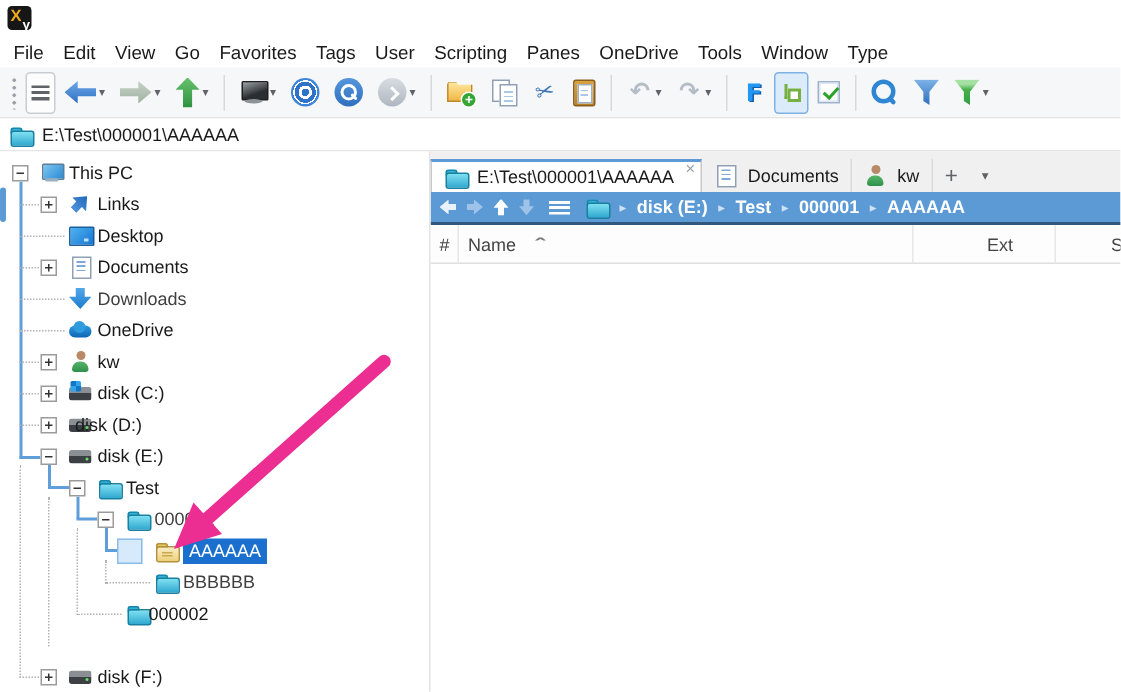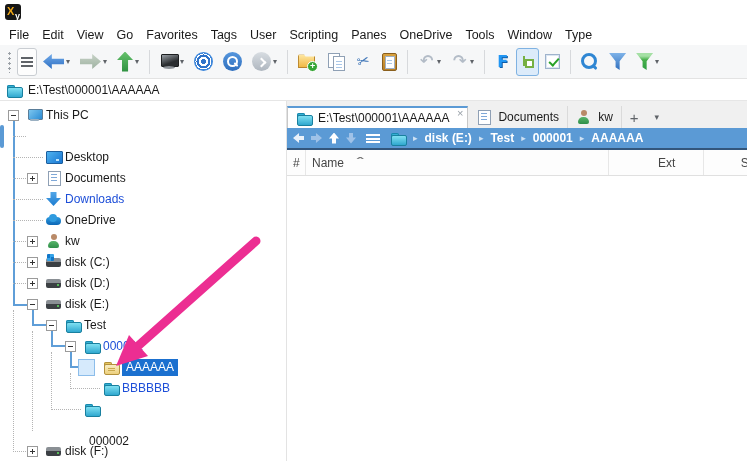--- a/index.html
+++ b/index.html
@@ -55,21 +55,21 @@
   .t-magnifier-blue::after { content:""; position:absolute; left:12px; top:11px; width:3px; height:6px; background:#2f86d3; border-radius:2px; transform:rotate(-45deg); }
   .t-funnel-blue,.t-funnel-green { width:17px; height:17px; clip-path:polygon(0 0,100% 0,62% 48%,62% 100%,38% 84%,38% 48%); }
   .t-funnel-blue  { background:linear-gradient(#7fb3e8,#2f6fbe); }
   .t-funnel-green { background:linear-gradient(#a5e0a5 0 18%,#47b04b 40%,#2f9e43); }
   .addressbar { height:22px; display:flex; align-items:center; gap:6px; padding-left:6px; background:#fff; border-bottom:1px solid #e6e6e6; }
   .addr-text { font-size:12px; }
   .main { position:relative; height:380px; display:flex; }
   .tree-pane { position:relative; width:287px; height:100%; border-right:1px solid #e3e3e3; background:#fff; overflow:hidden; }
   .tree-row { position:absolute; left:0; right:0; height:21px; }
   .tree-label { position:absolute; top:3px; font-size:12px; line-height:15px; white-space:nowrap; color:#1a1a1a; }
-  .tree-label.green { color:#1d4ed8; }
+  .tree-label.green { color:#404040; }
   .tree-label.sel { background:#1b70cf; color:#fff; padding:1px 4px; top:2px; }
   .exp { position:absolute; top:5px; width:11px; height:11px; background:#fff; border:1px solid #9b9b9b; }
   .exp::before { content:""; position:absolute; left:2px; top:4px; width:5px; height:1px; background:#333; }
   .exp.plus::after { content:""; position:absolute; left:4px; top:2px; width:1px; height:5px; background:#333; }
   .exp-hover { position:absolute; top:2px; width:17px; height:17px; background:#d6eafc; border:1px solid #8cbdea; }
   .tg { position:absolute; }
   .tg-b { background:#5f9ed8; }
   .tg-dv { border-left:1px dotted #b4b4b4; }
   .tg-dh { border-top:1px dotted #b4b4b4; }
   .edge-bar { position:absolute; left:0; width:4px; border-radius:2px; background:#5b9ad5; }
@@ -249,20 +249,25 @@
     <div class="tg tg-dh" style="left:13px;top:161px;width:13px;"></div>
     <div class="tg tg-dh" style="left:13px;top:182px;width:13px;"></div>
     <div class="tg tg-dh" style="left:13px;top:350px;width:13px;"></div>
     <div class="tg tg-dh" style="left:70px;top:287px;width:30px;"></div>
     <div class="tg tg-dh" style="left:51px;top:308px;width:30px;"></div>
   <div class="tree-row" style="top: 4px;">
         <div class="exp" style="left: 8px;"></div>
         <span class="tico i-computer" style="left: 27px;"></span>
         <span class="tree-label" style="left: 46px;">This PC</span>
       </div>
+      <div class="tree-row" style="top: 25px;">
+        <div class="exp plus" style="left: 27px;"></div>
+        <span class="tico i-link-arrow" style="left: 46px;"></span>
+        <span class="tree-label" style="left: 65px;">Links</span>
+      </div>
       <div class="tree-row" style="top: 46px;">
         <span class="tico i-desktop" style="left: 46px;"></span>
         <span class="tree-label" style="left: 65px; text-align: center;">Desktop</span>
       </div>
       <div class="tree-row" style="top: 67px;">
         <div class="exp plus" style="left: 27px;"></div>
         <span class="tico i-document" style="left: 46px;"></span>
         <span class="tree-label" style="left: 65px;">Documents</span>
       </div>
       <div class="tree-row" style="top: 88px;">
@@ -279,21 +284,21 @@
         <span class="tree-label" style="left: 65px;">kw</span>
       </div>
       <div class="tree-row" style="top: 151px;">
         <div class="exp plus" style="left: 27px;"></div>
         <span class="tico i-drive-windows" style="left: 46px;"></span>
         <span class="tree-label" style="left: 65px;">disk (C:)</span>
       </div>
       <div class="tree-row" style="top: 172px;">
         <div class="exp plus" style="left: 27px;"></div>
         <span class="tico i-drive" style="left: 46px;"></span>
-        <span class="tree-label" style="left: 65px;">disk (D:)</span>
+        <span class="tree-label" style="left: 50px;">disk (D:)</span>
       </div>
       <div class="tree-row" style="top: 193px;">
         <div class="exp" style="left: 27px;"></div>
         <span class="tico i-drive" style="left: 46px;"></span>
         <span class="tree-label" style="left: 65px;">disk (E:)</span>
       </div>
       <div class="tree-row" style="top: 214px;">
         <div class="exp" style="left: 46px;"></div>
         <span class="tico i-folder" style="left: 65px;"></span>
         <span class="tree-label" style="left: 84px;">Test</span>
@@ -307,21 +312,21 @@
         <div class="exp-hover" style="left: 78px;"></div>
         <span class="tico i-folder-yellow" style="left: 103px;"></span>
         <span class="tree-label sel" style="left: 122px;">AAAAAA</span>
       </div>
       <div class="tree-row" style="top: 277px;">
         <span class="tico i-folder" style="left: 103px;"></span>
         <span class="tree-label green" style="left: 122px;">BBBBBB</span>
       </div>
       <div class="tree-row" style="top: 298px;">
         <span class="tico i-folder" style="left: 84px;"></span>
-        <span class="tree-label" style="left: 89px; margin-top: 32px;">000002</span>
+        <span class="tree-label" style="left: 99px;">000002</span>
       </div>
       <div class="tree-row" style="top: 340px;">
         <div class="exp plus" style="left: 27px;"></div>
         <span class="tico i-drive" style="left: 46px;"></span>
         <span class="tree-label" style="left: 65px;">disk (F:)</span>
       </div>
     </div>
   <div class="right-pane">
     <div class="tabbar" id="tabbar">
         <div class="tab active">

